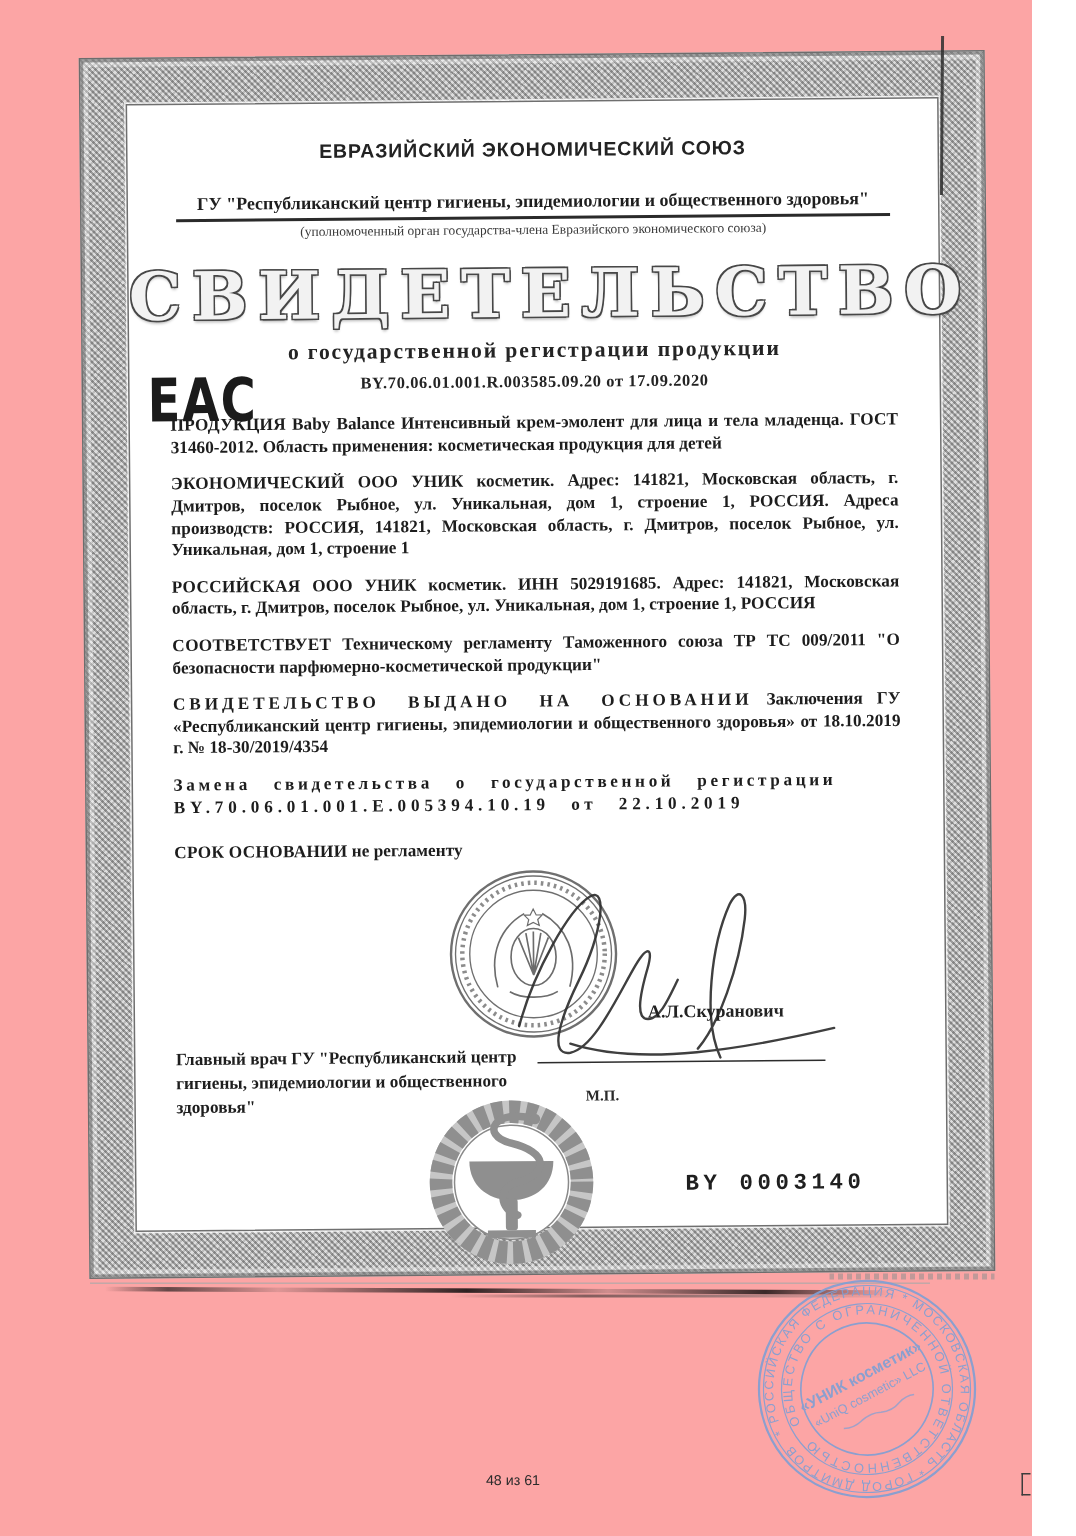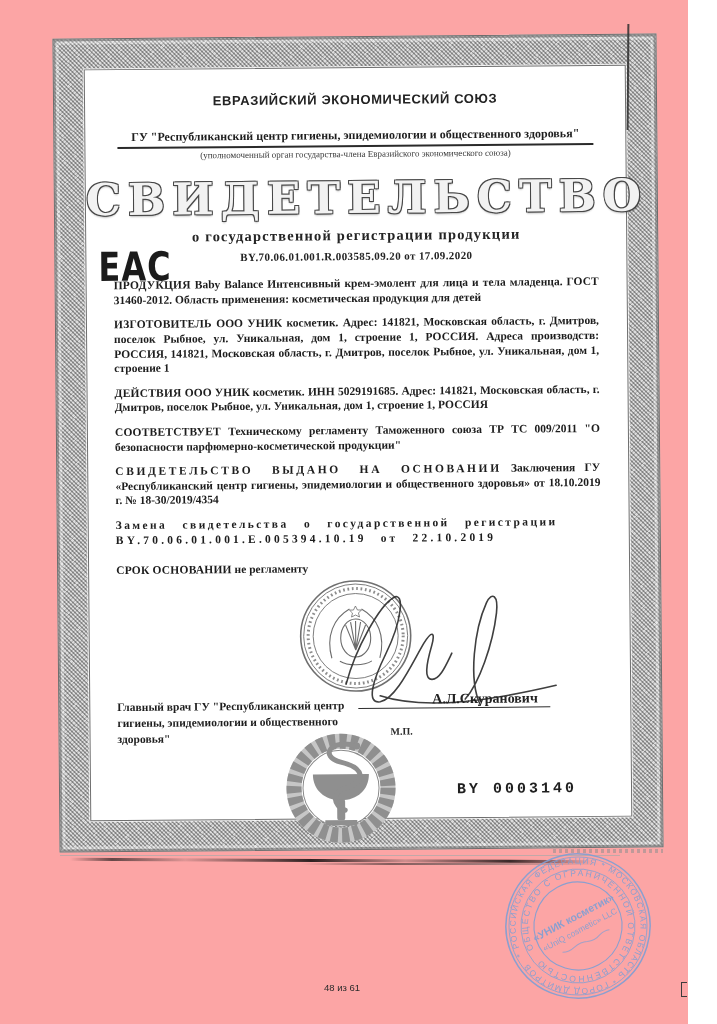--- a/index.html
+++ b/index.html
@@ -52,21 +52,21 @@
   .sec .lead{letter-spacing:.2px;}
   .sec-spaced .lead{letter-spacing:2.6px;word-spacing:7px;}
   .sec-replace{margin-bottom:4px;}
   .sec-replace .lead{display:block;letter-spacing:2.4px;word-spacing:10px;}
   .sec-replace .body-txt{display:block;letter-spacing:3.2px;word-spacing:8px;}
   .sec-term{margin-top:16px;}
   
   .state-seal{position:absolute;left:208px;top:510px;opacity:.88;}
   .signature-svg{position:absolute;left:238px;top:520px;opacity:.92;}
   .sig-line{position:absolute;left:268px;top:640px;width:192px;height:0;border-top:1.6px solid #2c2c2c;}
-  .sig-name{position:absolute;left:342px;top:624px;font-size:14px;font-weight:bold;color:#222;}
+  .sig-name{position:absolute;left:342px;top:600px;font-size:12px;font-weight:bold;color:#222;}
   .sig-mp{position:absolute;left:300px;top:658px;font-size:10px;font-weight:bold;color:#2a2a2a;}
   .official{position:absolute;left:27px;top:629px;width:240px;font-weight:bold;
             font-size:11.5px;line-height:16px;color:#1e1e1e;}
   .hygieia{position:absolute;left:192px;top:662px;z-index:3;}
   .blank-no{position:absolute;left:366px;top:714px;font-family:"Liberation Mono",monospace;
             font-weight:bold;font-size:15px;letter-spacing:3px;color:#1f1f1f;}
   
   .artifact-line-topright{position:absolute;left:627px;top:24px;width:2px;height:106px;
             background:#2e2e2e;opacity:.85;transform:rotate(.4deg);}
   .scan-shadow-1{position:absolute;left:70px;top:859px;width:524px;height:3px;transform:rotate(.25deg);
@@ -104,25 +104,25 @@
       <div class="centered cert-title">СВИДЕТЕЛЬСТВО</div>
       <div class="centered subtitle">о государственной регистрации продукции</div>
       <div class="centered reg-number">BY.70.06.01.001.R.003585.09.20 от 17.09.2020</div>
 
       <div class="sections">
         <p class="sec">
           <span class="lead">ПРОДУКЦИЯ</span>
           <span class="body-txt">Baby Balance Интенсивный крем-эмолент для лица и тела младенца. ГОСТ 31460-2012. Область применения: косметическая продукция для детей</span>
         </p>
         <p class="sec">
-          <span class="lead">ИЗГОТОВИТЕЛЬ</span>
+          <span class="lead">ЭКОНОМИЧЕСКИЙ</span>
           <span class="body-txt">ООО УНИК косметик. Адрес: 141821, Московская область, г. Дмитров, поселок Рыбное, ул. Уникальная, дом 1, строение 1, РОССИЯ. Адреса производств: РОССИЯ, 141821, Московская область, г. Дмитров, поселок Рыбное, ул. Уникальная, дом 1, строение 1</span>
         </p>
         <p class="sec">
-          <span class="lead">ДЕЙСТВИЯ</span>
+          <span class="lead">РОССИЙСКАЯ</span>
           <span class="body-txt">ООО УНИК косметик. ИНН 5029191685. Адрес: 141821, Московская область, г. Дмитров, поселок Рыбное, ул. Уникальная, дом 1, строение 1, РОССИЯ</span>
         </p>
         <p class="sec">
           <span class="lead">СООТВЕТСТВУЕТ</span>
           <span class="body-txt">Техническому регламенту Таможенного союза ТР ТС 009/2011 "О безопасности парфюмерно-косметической продукции"</span>
         </p>
         <p class="sec sec-spaced">
           <span class="lead">СВИДЕТЕЛЬСТВО ВЫДАНО НА ОСНОВАНИИ</span>
           <span class="body-txt">Заключения ГУ «Республиканский центр гигиены, эпидемиологии и общественного здоровья» от 18.10.2019 г. № 18-30/2019/4354</span>
         </p>

